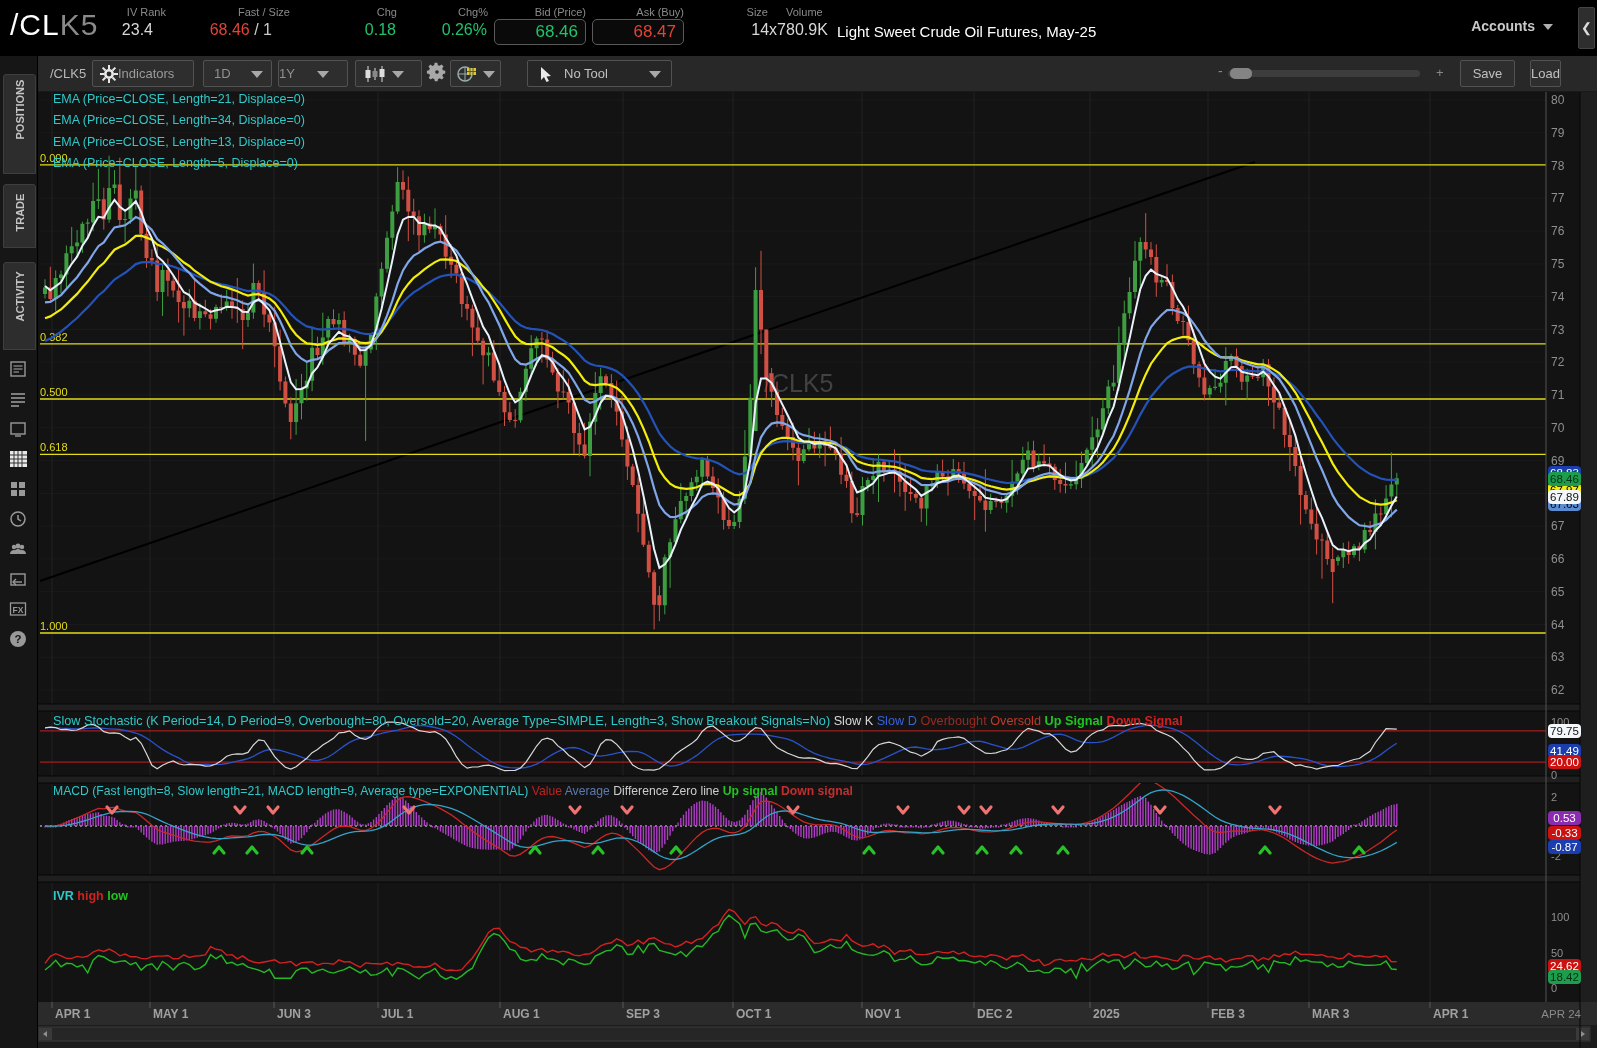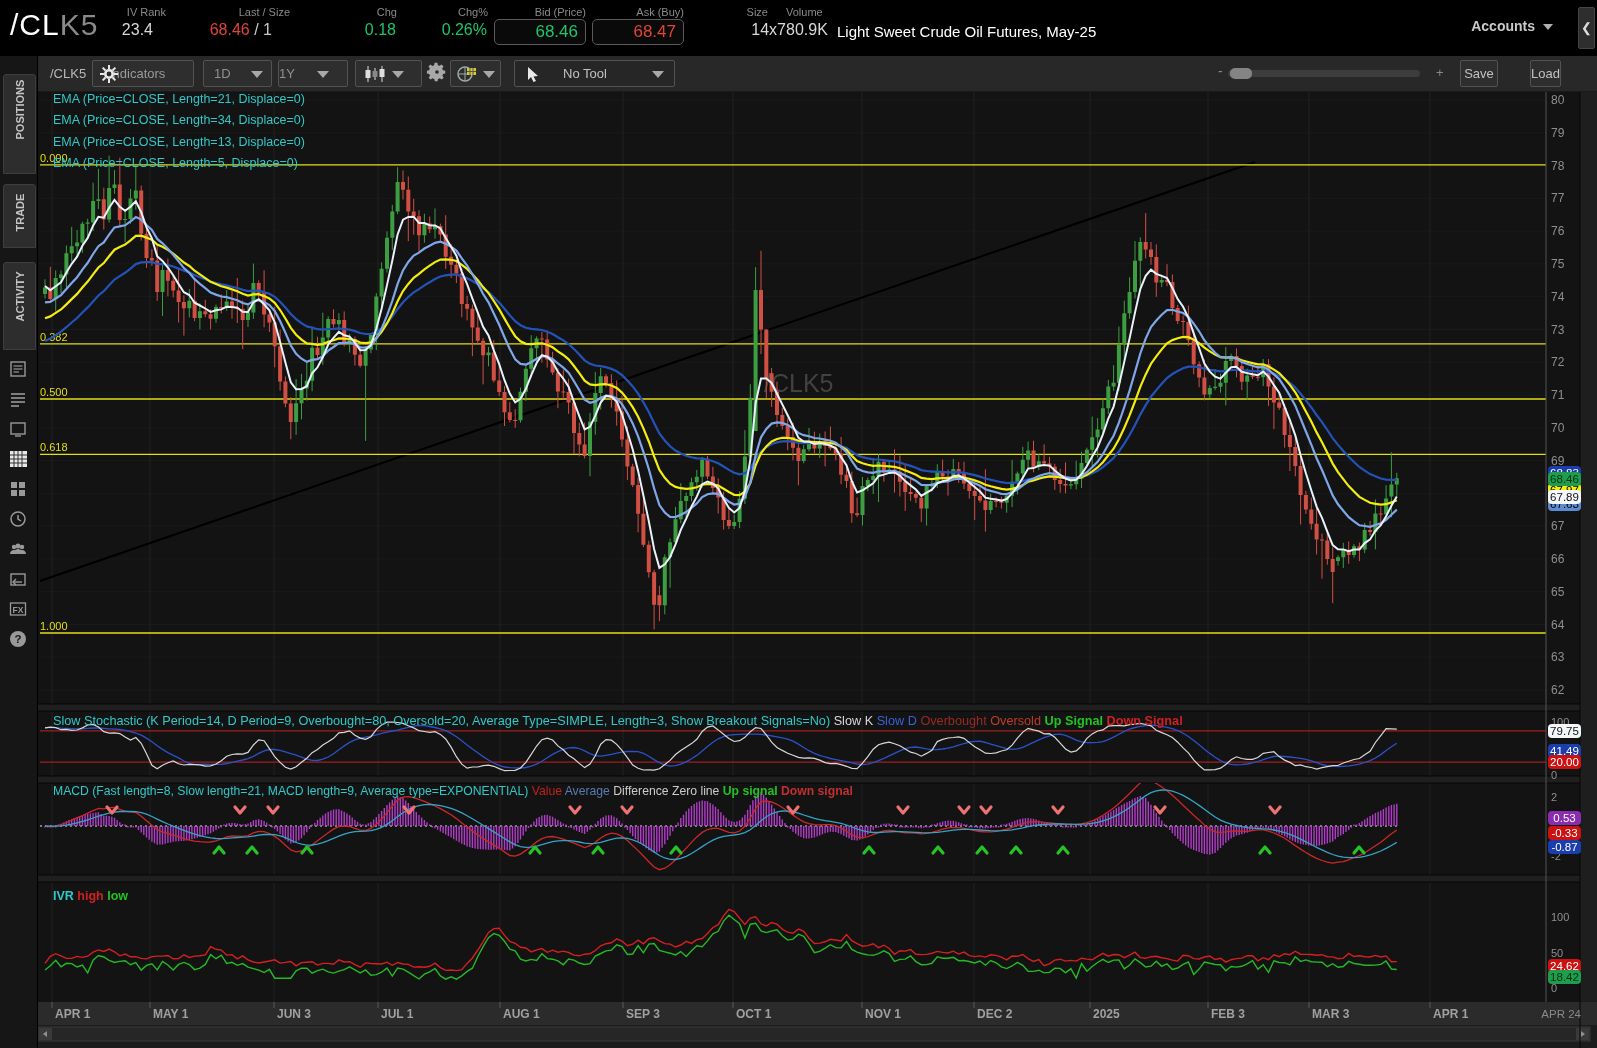--- a/index.html
+++ b/index.html
@@ -23,41 +23,41 @@
 
 #sidebar{position:absolute;left:0;top:56px;width:38px;height:992px;background:#161616;border-right:1px solid #000;z-index:20}
 .vtab{position:absolute;left:3px;width:33px;background:#2d2d2d;border:1px solid #3e3e3e;border-radius:3px 3px 0 0;color:#c4c4c4;font-size:11px;font-weight:bold}
 .vtab div{transform:rotate(-90deg);transform-origin:center;white-space:nowrap;position:absolute;width:100%;text-align:center}
 </style></head><body>
 <div id="root">
 <div id="topbar">
 <div class="sym">/CL<span>K5</span></div>
 <div class="tlab" style="right:1431px">IV Rank</div>
 <div class="tval" style="right:1444px">23.4</div>
-<div class="tlab" style="right:1307px">Last / Size</div>
+<div class="tlab" style="right:1307px">Fast / Size</div>
 <div class="tval" style="right:1325px"><span class="red">68.46</span> <span style="color:#c8c8c8">/ 1</span></div>
 <div class="tlab" style="right:1200px">Chg</div>
 <div class="tval grn" style="right:1201px">0.18</div>
 <div class="tlab" style="right:1109px">Chg%</div>
 <div class="tval grn" style="right:1110px">0.26%</div>
 <div class="tlab" style="right:1011px">Bid (Price)</div>
 <div class="qbox grn" style="left:494px">68.46</div>
 <div class="tlab" style="right:913px">Ask (Buy)</div>
 <div class="qbox red" style="left:592px">68.47</div>
 <div class="tlab" style="right:829px">Size</div>
 <div class="tval" style="right:811px">14x7</div>
 <div class="tlab" style="left:786px">Volume</div>
 <div class="tval" style="left:786px">80.9K</div>
 <div class="tval" style="left:837px;color:#fff;font-size:15px;top:23px">Light Sweet Crude Oil Futures, May-25</div>
 <div id="accounts">Accounts</div>
 <div id="collapse">❮</div>
 </div>
     <div id="toolbar">
 <div id="tb-sym">/CLK5</div>
-<div class="tbtn" style="left:54px;width:102px;padding-left:16px;color:#9a9a9a">Indicators
+<div class="tbtn" style="left:54px;width:102px;padding-left:25px;color:#9a9a9a">Indicators
 <svg style="position:absolute;left:7px;top:4px" width="18" height="18" viewBox="0 0 18 18">
           <circle cx="9" cy="9" r="5" fill="#e8e8e8"></circle>
           <g stroke="#e8e8e8" stroke-width="2">
 <line x1="9" y1="0" x2="9" y2="4"></line>
             <line x1="9" y1="14" x2="9" y2="18"></line>
             <line x1="0" y1="9" x2="4" y2="9"></line>
             <line x1="14" y1="9" x2="18" y2="9"></line>
 <line x1="2.6" y1="2.6" x2="5.5" y2="5.5"></line>
             <line x1="12.5" y1="12.5" x2="15.4" y2="15.4"></line>
             <line x1="2.6" y1="15.4" x2="5.5" y2="12.5"></line>
@@ -87,30 +87,30 @@
           <line x1="8" y1="1" x2="8" y2="15" stroke="#9aa"></line>
           <line x1="1" y1="8" x2="15" y2="8" stroke="#9aa"></line>
 <rect x="10" y="2" width="9" height="7" fill="#d8c93a"></rect>
           <g stroke="#555" stroke-width="1">
             <line x1="13" y1="2" x2="13" y2="9"></line>
             <line x1="16" y1="2" x2="16" y2="9"></line>
             <line x1="10" y1="5.5" x2="19" y2="5.5"></line>
           </g>
         </svg>
 <span class="caret" style="margin-left:32px"></span></div>
-<div class="tbtn" style="left:476px;width:161px;padding-left:48px;background:#262626">No Tool
+<div class="tbtn" style="left:489px;width:145px;padding-left:36px;background:#262626">No Tool
 <svg style="position:absolute;left:12px;top:6px" width="13" height="15" viewBox="0 0 13 15">
           <path d="M1 0l10 9-4.5.5L9 14l-2.5 1L4 10 1 13z" fill="#e8e8e8"></path>
         </svg>
 <span class="caret" style="position:absolute;right:10px;top:10px"></span></div>
 <div style="position:absolute;left:1180px;top:7px;color:#888;font-size:14px">-</div>
 <div style="position:absolute;left:1190px;top:14px;width:192px;height:7px;background:#3d3d3d;border-radius:4px"></div>
 <div style="position:absolute;left:1192px;top:12px;width:22px;height:11px;background:#848484;border-radius:5px"></div>
 <div style="position:absolute;left:1398px;top:9px;color:#888;font-size:13px">+</div>
-<div class="tbtn" style="left:1422px;width:38px;text-align:center">Save</div>
+<div class="tbtn" style="left:1422px;width:55px;text-align:center">Save</div>
 <div class="tbtn" style="left:1492px;width:31px;text-align:center">Load</div>
 </div>
     <div id="sidebar">
 <div class="vtab" style="top:18px;height:100px">
         <div style="top:43px">POSITIONS</div>
       </div>
 <div class="vtab" style="top:128px;height:64px">
         <div style="top:25px">TRADE</div>
       </div>
 <div class="vtab" style="top:206px;height:88px">

